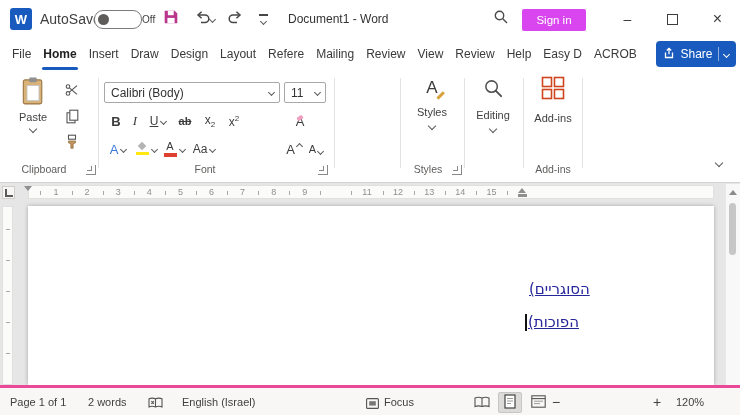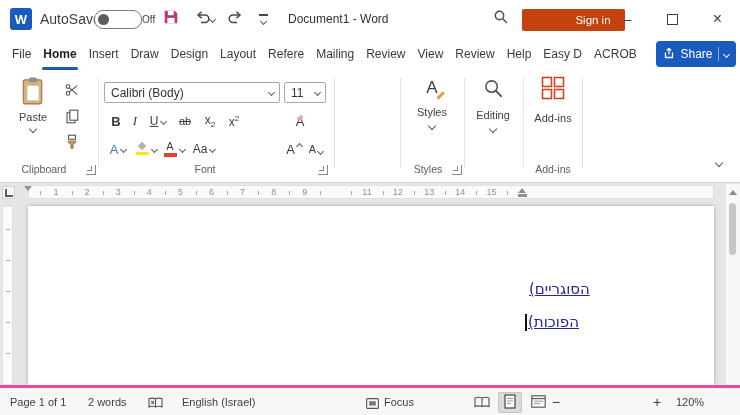--- a/index.html
+++ b/index.html
@@ -10,22 +10,22 @@
   .titlebar{position:absolute;left:0;top:0;width:740px;height:38px;background:#fff;}
   .word-logo{position:absolute;left:10px;top:8px;width:22px;height:22px;background:#185abd;border-radius:3px;
              color:#fff;font-weight:bold;font-size:13px;display:flex;align-items:center;justify-content:center;}
   .autosave-label{position:absolute;left:40px;top:0;height:38px;line-height:38px;font-size:14px;color:#3f3f3f;}
   .toggle{position:absolute;left:94px;top:10px;width:46px;height:17px;border:1px solid #7d7b79;border-radius:9px;background:#fff;}
   .toggle .knob{position:absolute;left:3px;top:3px;width:11px;height:11px;border-radius:50%;background:#5f5d5b;}
   .toggle .state{position:absolute;left:19px;top:0;height:17px;line-height:17px;font-size:10px;color:#3f3f3f;margin-left:28px;}
   .tb-btn{position:absolute;top:9px;height:20px;display:flex;align-items:center;justify-content:center;}
   .qat-overflow .bar{display:block;width:9px;height:1.5px;background:#474747;margin:0 auto 3px;}
   .window-title{position:absolute;left:288px;top:0;height:38px;line-height:38px;font-size:12px;color:#333;}
-  .signin{position:absolute;left:522px;top:9px;width:64px;height:22px;background:#c2410c;color:#fff;
-          font-size:11.5px;border-radius:2px;display:flex;align-items:center;justify-content:center;padding-left:39px;}
+  .signin{position:absolute;left:522px;top:9px;width:64px;height:22px;background:#d946ef;color:#fff;
+          font-size:11.5px;border-radius:2px;display:flex;align-items:center;justify-content:center;}
   .winbtn{position:absolute;top:0;width:45px;height:38px;display:flex;align-items:center;justify-content:center;
           font-size:14px;color:#3d3d3d;}
   .maxbox{width:9px;height:9px;border:1.2px solid #3d3d3d;}
 
   
   .chev{display:inline-block;width:5px;height:5px;border-right:1.3px solid currentColor;border-bottom:1.3px solid currentColor;
         transform:rotate(45deg);color:#5c5a58;}
   .chev.s{width:4px;height:4px;}
   .chev.up{transform:rotate(-135deg);}
 
@@ -250,21 +250,21 @@
       <span>B</span>
     </div>
     <div class="fbtn" style="left:127px;top:40px;width:16px;font-style:italic;font-size:13px;font-family:'Liberation Serif',serif;">
       <span>I</span>
     </div>
     <div class="fbtn" style="left:145px;top:40px;width:26px;font-size:12px;">
       <span style="text-decoration:underline;">U</span>
       <span class="chev s" style="margin-left:3px;"></span>
     </div>
     <div class="fbtn" style="left:173px;top:40px;width:24px;font-size:11px;">
-      <span style="text-decoration:line-through;">ab</span>
+      <span style="text-decoration:line-through;font-weight:bold;">ab</span>
     </div>
     <div class="fbtn" style="left:199px;top:40px;width:22px;font-size:12px;">
       <span><span>x</span><sub style="font-size:8px;">2</sub></span>
     </div>
     <div class="fbtn" style="left:223px;top:40px;width:22px;font-size:12px;">
       <span><span>x</span><sup style="font-size:8px;">2</sup></span>
     </div>
     <div class="fbtn" style="left:288px;top:40px;width:24px;font-size:13px;">
       <span style="position:relative;">
         <span>A</span>

